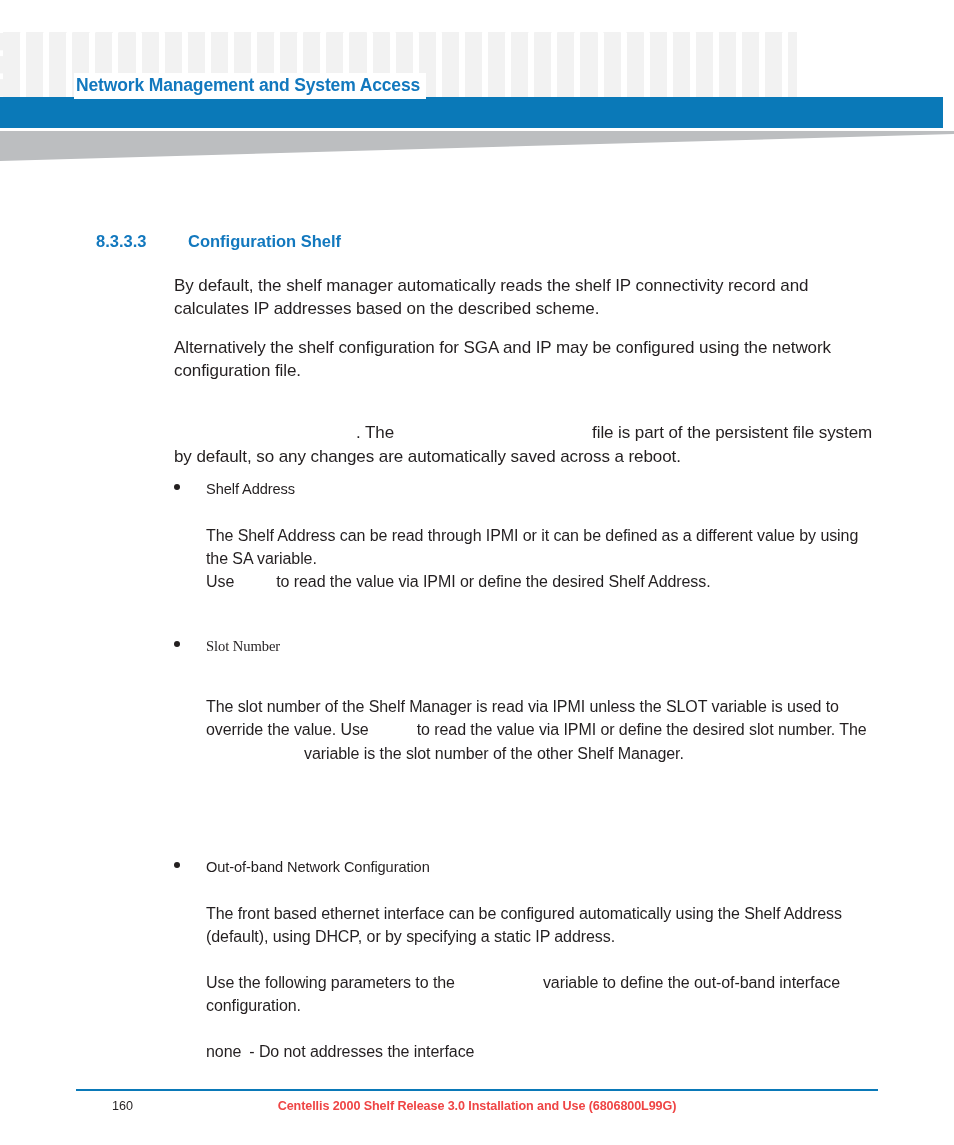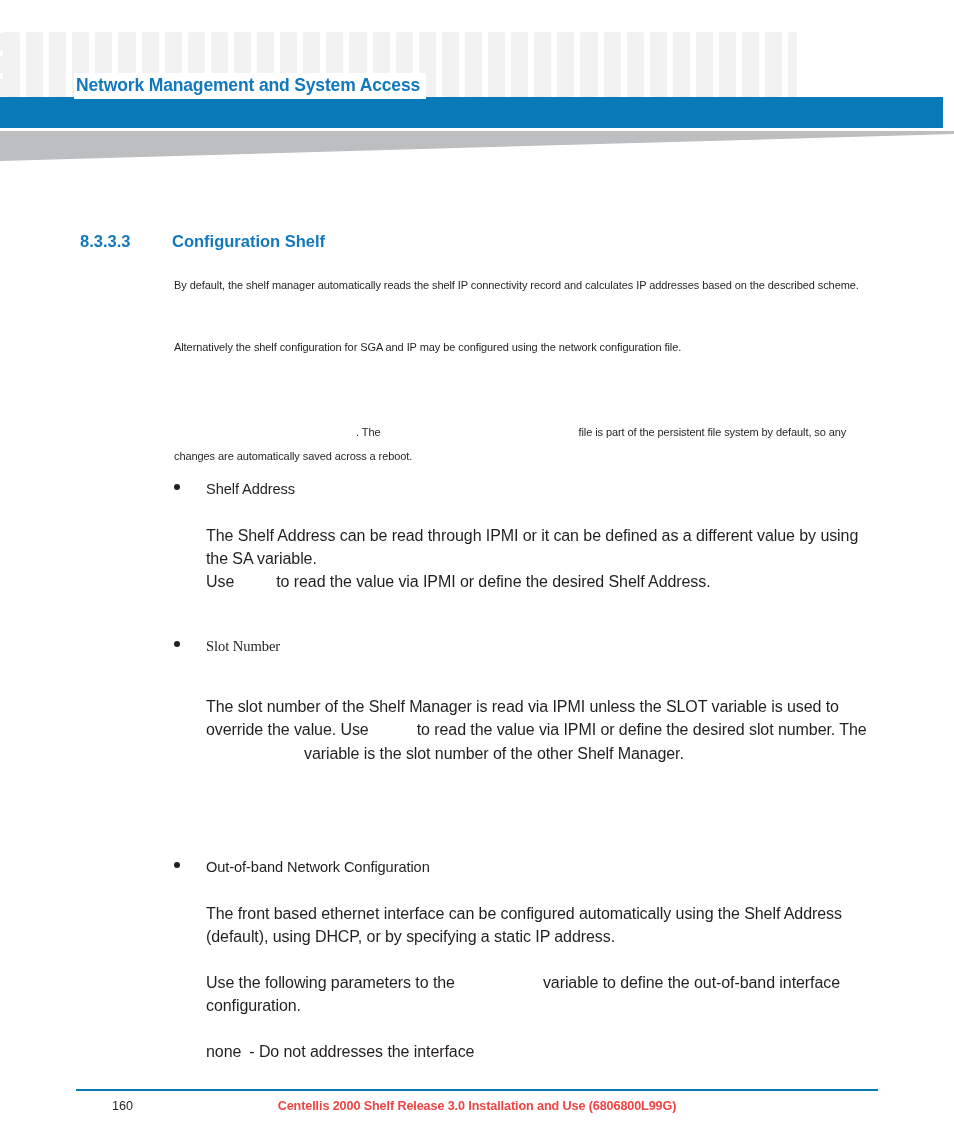--- a/index.html
+++ b/index.html
@@ -96,27 +96,28 @@
     top: 232px;
     width: 800px;
     color: #1278be;
     font-size: 16.5px;
     font-weight: bold;
     white-space: nowrap;
   }
   .section-heading .num {
     display: inline-block;
     width: 92px;
+    margin-left: 16px;
   }
 
   .para {
     position: absolute;
     left: 174px;
     width: 700px;
-    font-size: 11px;
+    font-size: 17px;
     line-height: 23.3px;
     color: #231f20;
     letter-spacing: -0.08px;
   }
 
   .bullet-row {
     position: absolute;
     left: 174px;
     width: 704px;
     font-size: 14.6px;

